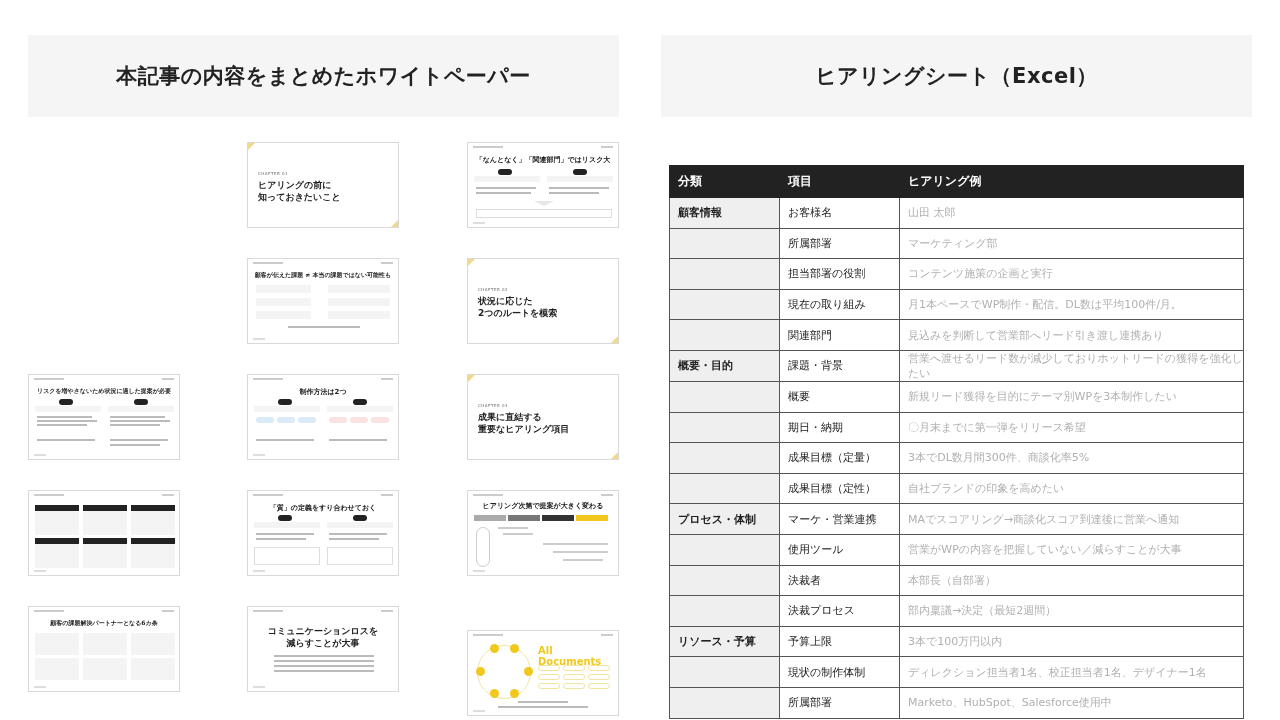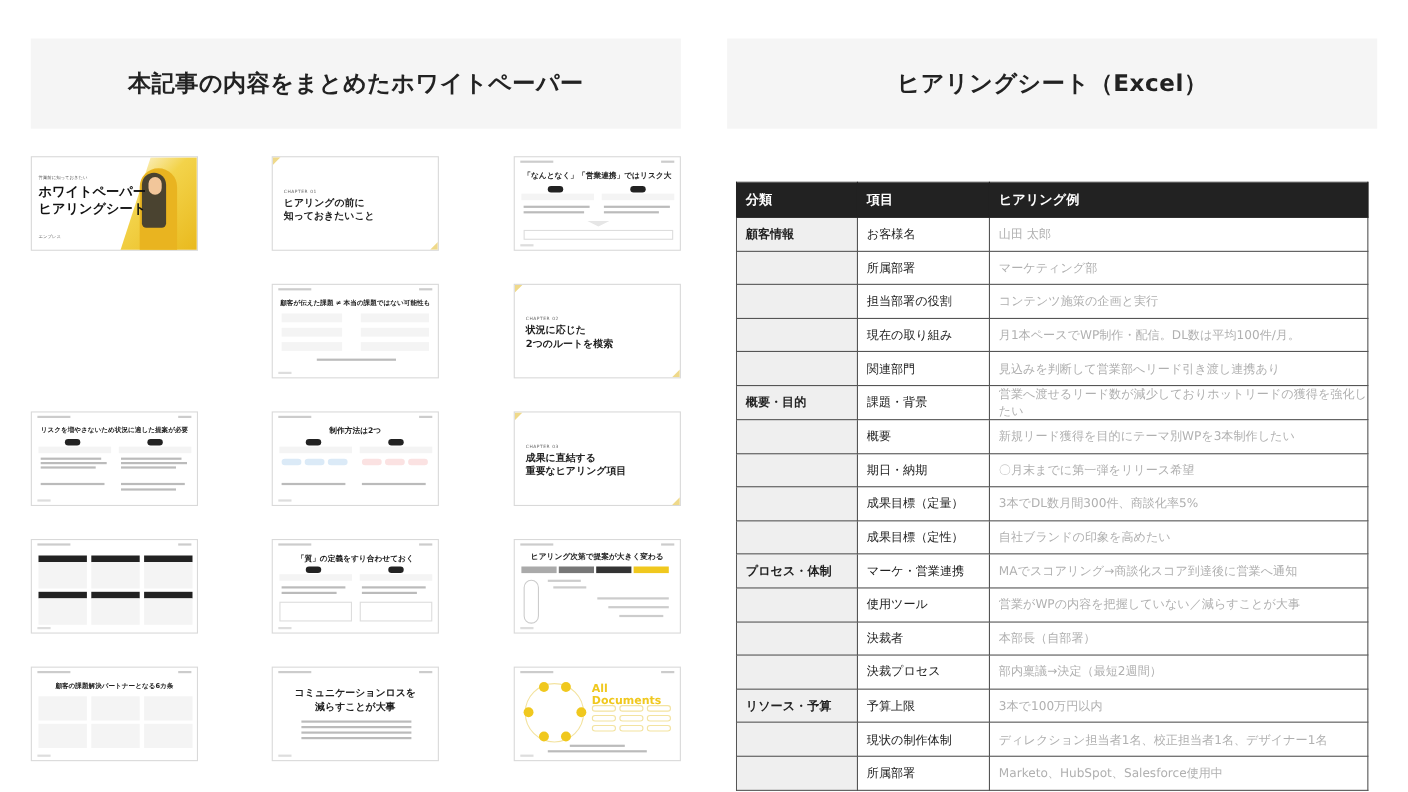--- a/index.html
+++ b/index.html
@@ -57,43 +57,33 @@
   .table-clip .sheet { position:static; }
 </style>
 </head>
 <body>
 
 <div id="left-header" class="panel-header">本記事の内容をまとめたホワイトペーパー</div>
 <div id="right-header" class="panel-header">ヒアリングシート（Excel）</div>
 
 <div class="slides">
 
-  <div class="slide cover" style="left:0;top:0;">
-    <div class="cv-bg"></div>
-    <div class="cv-person"></div>
-    <div class="cv-hair"></div>
-    <div class="cv-face"></div>
-    <div class="cv-small">営業前に知っておきたい</div>
-    <div class="cv-title">ホワイトペーパー
-ヒアリングシート</div>
-    <div class="cv-logo">エンプレス</div>
-  </div>
   <div class="slide chapter" style="left:219px;top:0;">
     <div class="corner-tl"></div>
       <div class="corner-br"></div>
     <div class="ch-label">CHAPTER 01</div>
     <div class="ch-title">ヒアリングの前に
 知っておきたいこと</div>
   </div>
   <div class="slide" style="left:439px;top:0;">
     <div class="topbar">
         <i style="width:30px"></i>
         <i style="width:12px"></i>
       </div>
-    <div class="title">「なんとなく」「営業連携」ではリスク大</div>
+    <div class="title">「なんとなく」「関連部門」ではリスク大</div>
     <div class="darkbar" style="left:30px;top:26px;width:14px;border-radius:3px;"></div>
     <div class="darkbar" style="left:105px;top:26px;width:14px;border-radius:3px;"></div>
     <div class="box" style="left:6px;top:33px;width:66px;height:6px;"></div>
     <div class="box" style="left:79px;top:33px;width:66px;height:6px;"></div>
     <div class="line" style="left:8px;top:44px;width:60px;"></div>
     <div class="line" style="left:8px;top:49px;width:55px;"></div>
     <div class="line" style="left:81px;top:44px;width:60px;"></div>
     <div class="line" style="left:81px;top:49px;width:50px;"></div>
     <div class="arrow-down" style="left:66px;top:58px;"></div>
     <div class="box" style="left:8px;top:66px;width:136px;height:9px;background:#fff;border:1px solid #ddd;"></div>
@@ -248,21 +238,21 @@
         <i style="width:12px"></i>
       </div>
     <div class="title" style="top:18px;font-size:9px;line-height:12px;white-space:pre-line;">コミュニケーションロスを
 減らすことが大事</div>
     <div class="line" style="left:26px;top:48px;width:100px;"></div>
     <div class="line" style="left:26px;top:53px;width:100px;"></div>
     <div class="line" style="left:26px;top:58px;width:100px;"></div>
     <div class="line" style="left:26px;top:63px;width:100px;"></div>
     <div class="foot"></div>
   </div>
-  <div class="slide" style="left:439px;top:464px;">
+  <div class="slide" style="left:439px;top:488px;">
     <div class="topbar">
         <i style="width:30px"></i>
         <i style="width:12px"></i>
       </div>
     <div style="position:absolute;left:9px;top:14px;width:54px;height:54px;border:1px solid #f3e3a0;border-radius:50%;"></div>
     <div style="position:absolute;left:22px;top:13px;width:9px;height:9px;background:#f0c81e;border-radius:50%;"></div>
     <div style="position:absolute;left:42px;top:13px;width:9px;height:9px;background:#f0c81e;border-radius:50%;"></div>
     <div style="position:absolute;left:8px;top:36px;width:9px;height:9px;background:#f0c81e;border-radius:50%;"></div>
     <div style="position:absolute;left:56px;top:36px;width:9px;height:9px;background:#f0c81e;border-radius:50%;"></div>
     <div style="position:absolute;left:22px;top:58px;width:9px;height:9px;background:#f0c81e;border-radius:50%;"></div>

